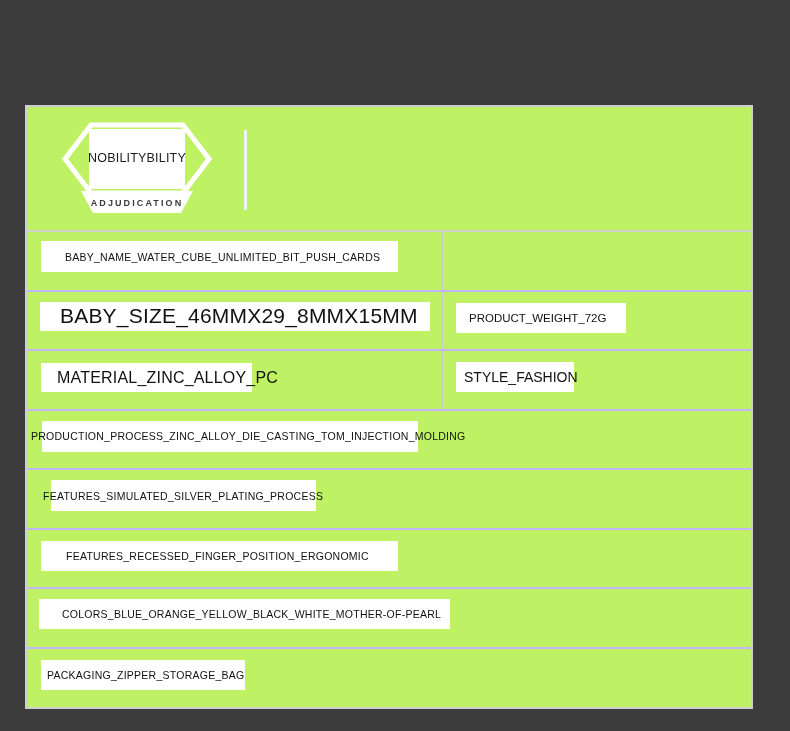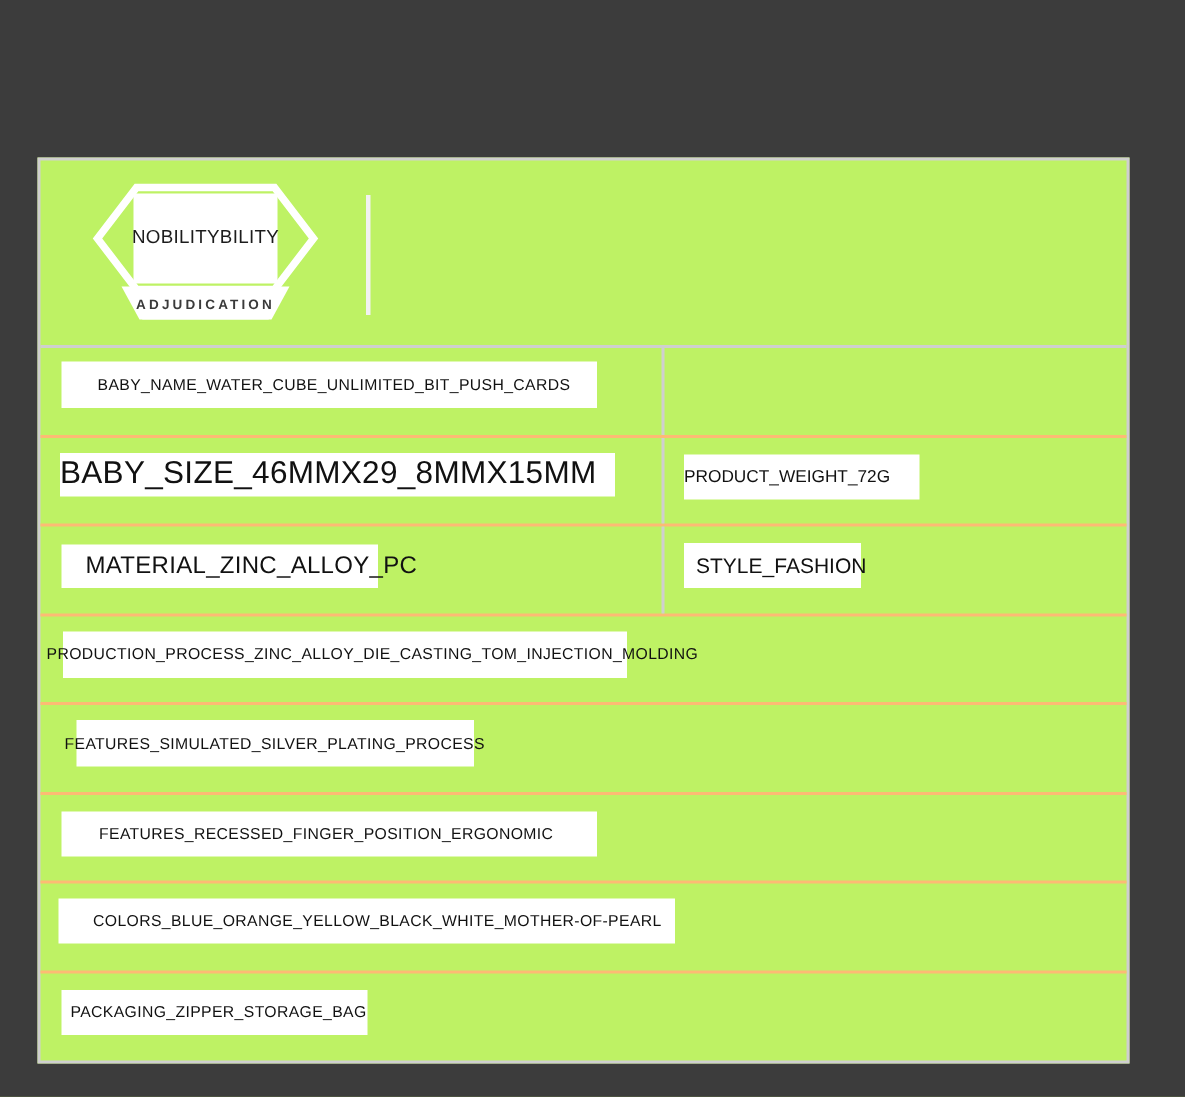--- a/index.html
+++ b/index.html
@@ -93,21 +93,21 @@
   }
 
   
   .spec-rows {
     position: relative;
     height: 475px;
   }
   .spec-row {
     position: relative;
     height: 59.5px;
-    border-bottom: 2px solid #fdba74;
+    border-bottom: 2px solid #c4b5fd;
     box-sizing: border-box;
     display: flex;
     align-items: center;
   }
   .spec-row:last-child { border-bottom: none; }
 
   .split-col {
     position: relative;
     box-sizing: border-box;
     height: 100%;
@@ -136,22 +136,22 @@
     white-space: nowrap;
     overflow: visible;
   }
 
   .chip-sm  { font-size: 10.5px; letter-spacing: 0.25px; }
   .chip-md  { font-size: 16px; letter-spacing: 0.2px; }
   .chip-lg  { font-size: 21px;   letter-spacing: 0.2px; }
 
   
   .c-name    { left: 14px;  top: 9px;  width: 333px; height: 31px; padding-left: 24px; }
-  .c-size    { left: 13px;  top: 10px; width: 370px; height: 29px; }
-  .c-weight  { left: 13px;  top: 11px; width: 157px; height: 30px; font-size: 11.5px; }
+  .c-size    { left: 13px;  top: 10px; width: 370px; height: 29px; padding-left: 20px; }
+  .c-weight  { left: 13px;  top: 11px; width: 157px; height: 30px; padding-left: 13px; font-size: 11.5px; }
   .c-mat     { left: 14px;  top: 12px; width: 195px; height: 29px; padding-left: 16px; }
   .c-style   { left: 13px;  top: 11px; width: 110px; height: 30px; padding-left: 8px; font-size: 14px; }
   .c-proc    { left: 15px;  top: 10px; width: 376px; height: 31px; padding-left: 0; justify-content: flex-start; }
   .c-proc span { position: relative; left: -11px; }
   .c-feat1   { left: 24px;  top: 10px; width: 265px; height: 31px; }
   .c-feat1 span { position: relative; left: -8px; }
   .c-feat2   { left: 14px;  top: 11px; width: 332px; height: 30px; padding-left: 25px; }
   .c-colors  { left: 12px;  top: 10px; width: 388px; height: 30px; padding-left: 23px; }
   .c-pack    { left: 14px;  top: 11px; width: 198px; height: 30px; padding-left: 6px; }
 </style>

